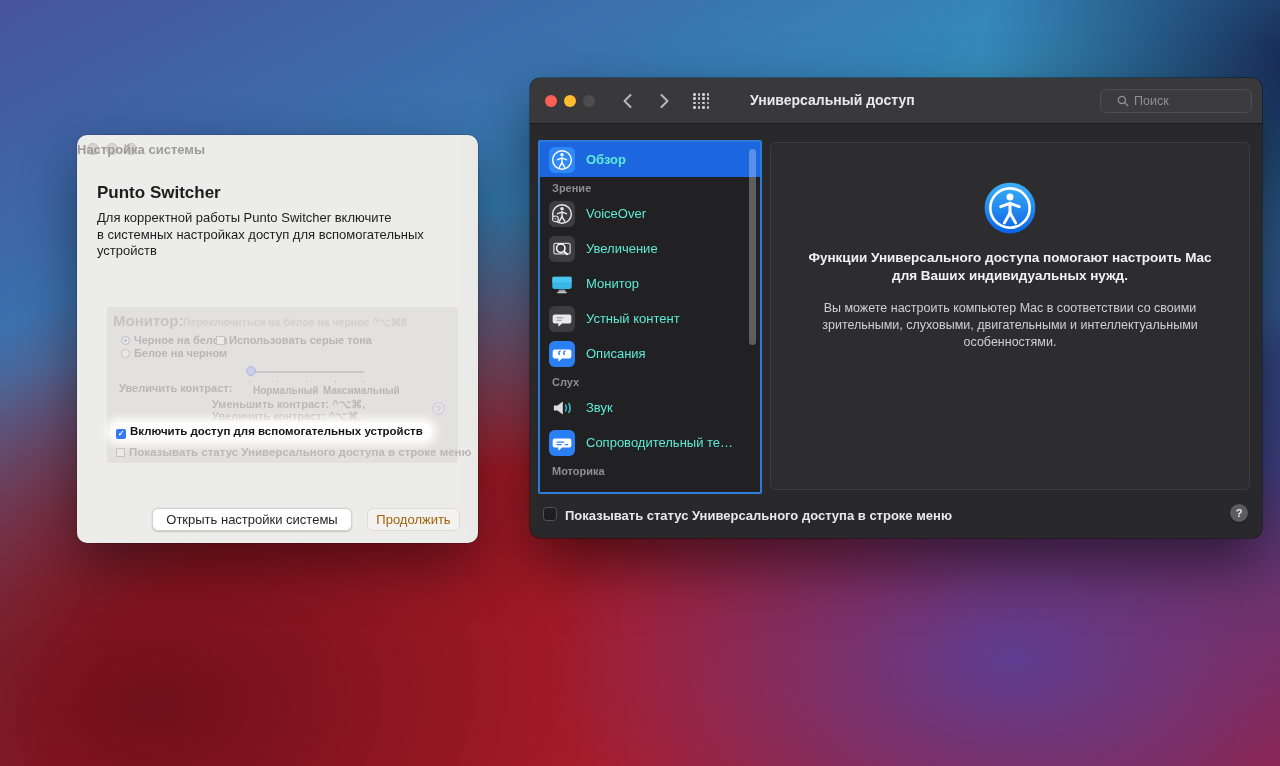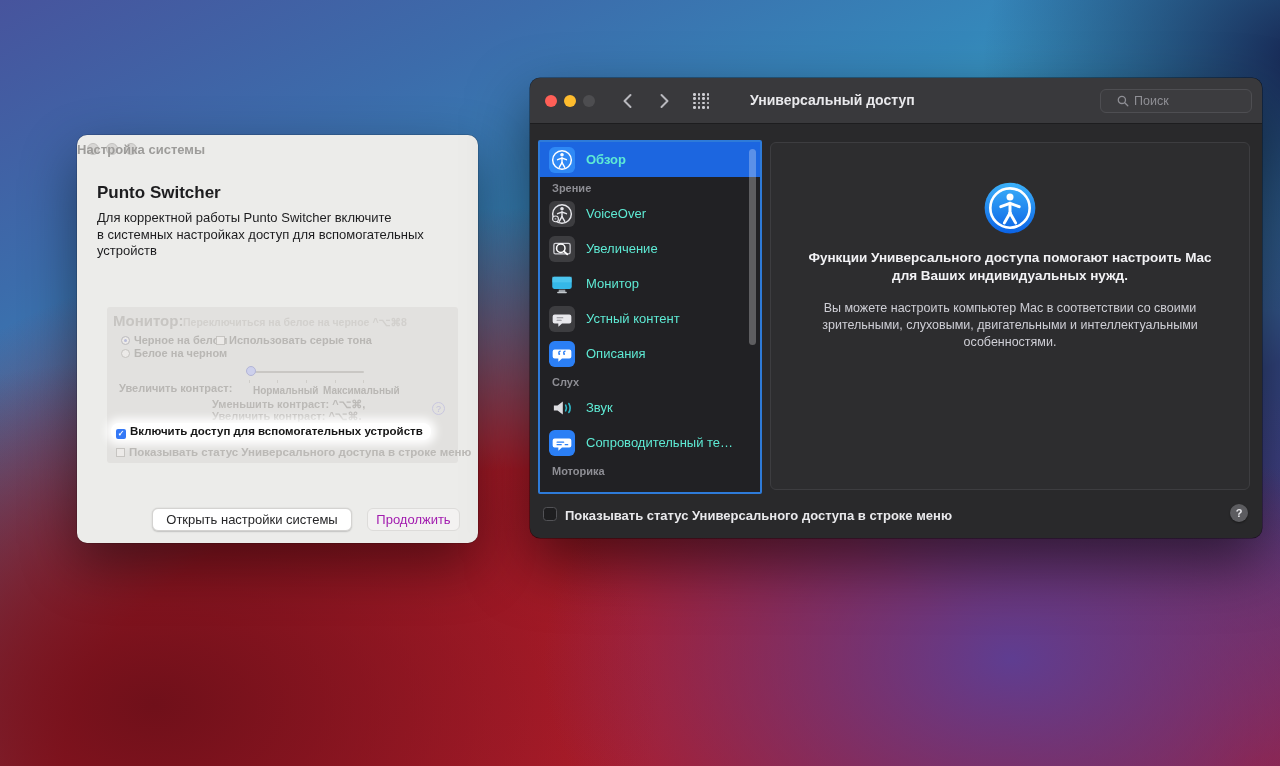--- a/index.html
+++ b/index.html
@@ -61,21 +61,21 @@
   .hl-check { display:inline-block; width:10px; height:10px; border-radius:2px;
     background:#3478f6; color:#fff; font-size:8px; line-height:10px; text-align:center;
     vertical-align:-1px; margin-right:4px; }
   .shot .gr-row { left:9px; top:139px; font-size:11.5px; font-weight:700; color:#bbb9b6; white-space:nowrap; }
 
   .btn-open { left:75px; top:373px; width:200px; height:23px; border-radius:6px;
     background:#fff; border:.5px solid #d4d3d1; box-shadow:0 .5px 1.5px rgba(0,0,0,.18);
     font-size:13px; color:#262628; text-align:center; line-height:22px; }
   .btn-cont { left:290px; top:373px; width:93px; height:23px; border-radius:6px;
     background:#f3f2f1; border:.5px solid #dddcda;
-    font-size:13px; color:#a21caf; text-align:center; line-height:22px; }
+    font-size:13px; color:#a16207; text-align:center; line-height:22px; }
 
   
   .rw { left:530px; top:78px; width:732px; height:460px; border-radius:10px;
     background:#29292b; box-shadow:0 25px 60px rgba(0,0,0,.55), 0 0 0 .5px rgba(0,0,0,.6); }
   .rw-titlebar { position:absolute; left:0; right:0; top:0; height:46px;
     background:#39393c; border-radius:10px 10px 0 0; border-bottom:1px solid #1d1d1f; }
   .tl { position:absolute; top:17px; width:12px; height:12px; border-radius:50%; }
   .nav-chev { position:absolute; top:13px; width:20px; height:20px; color:#b9b9be; }
   .grid-icon { position:absolute; left:163px; top:15px; width:17px; height:16px;
     display:grid; grid-template-columns:repeat(4,1fr); gap:1.5px; }

